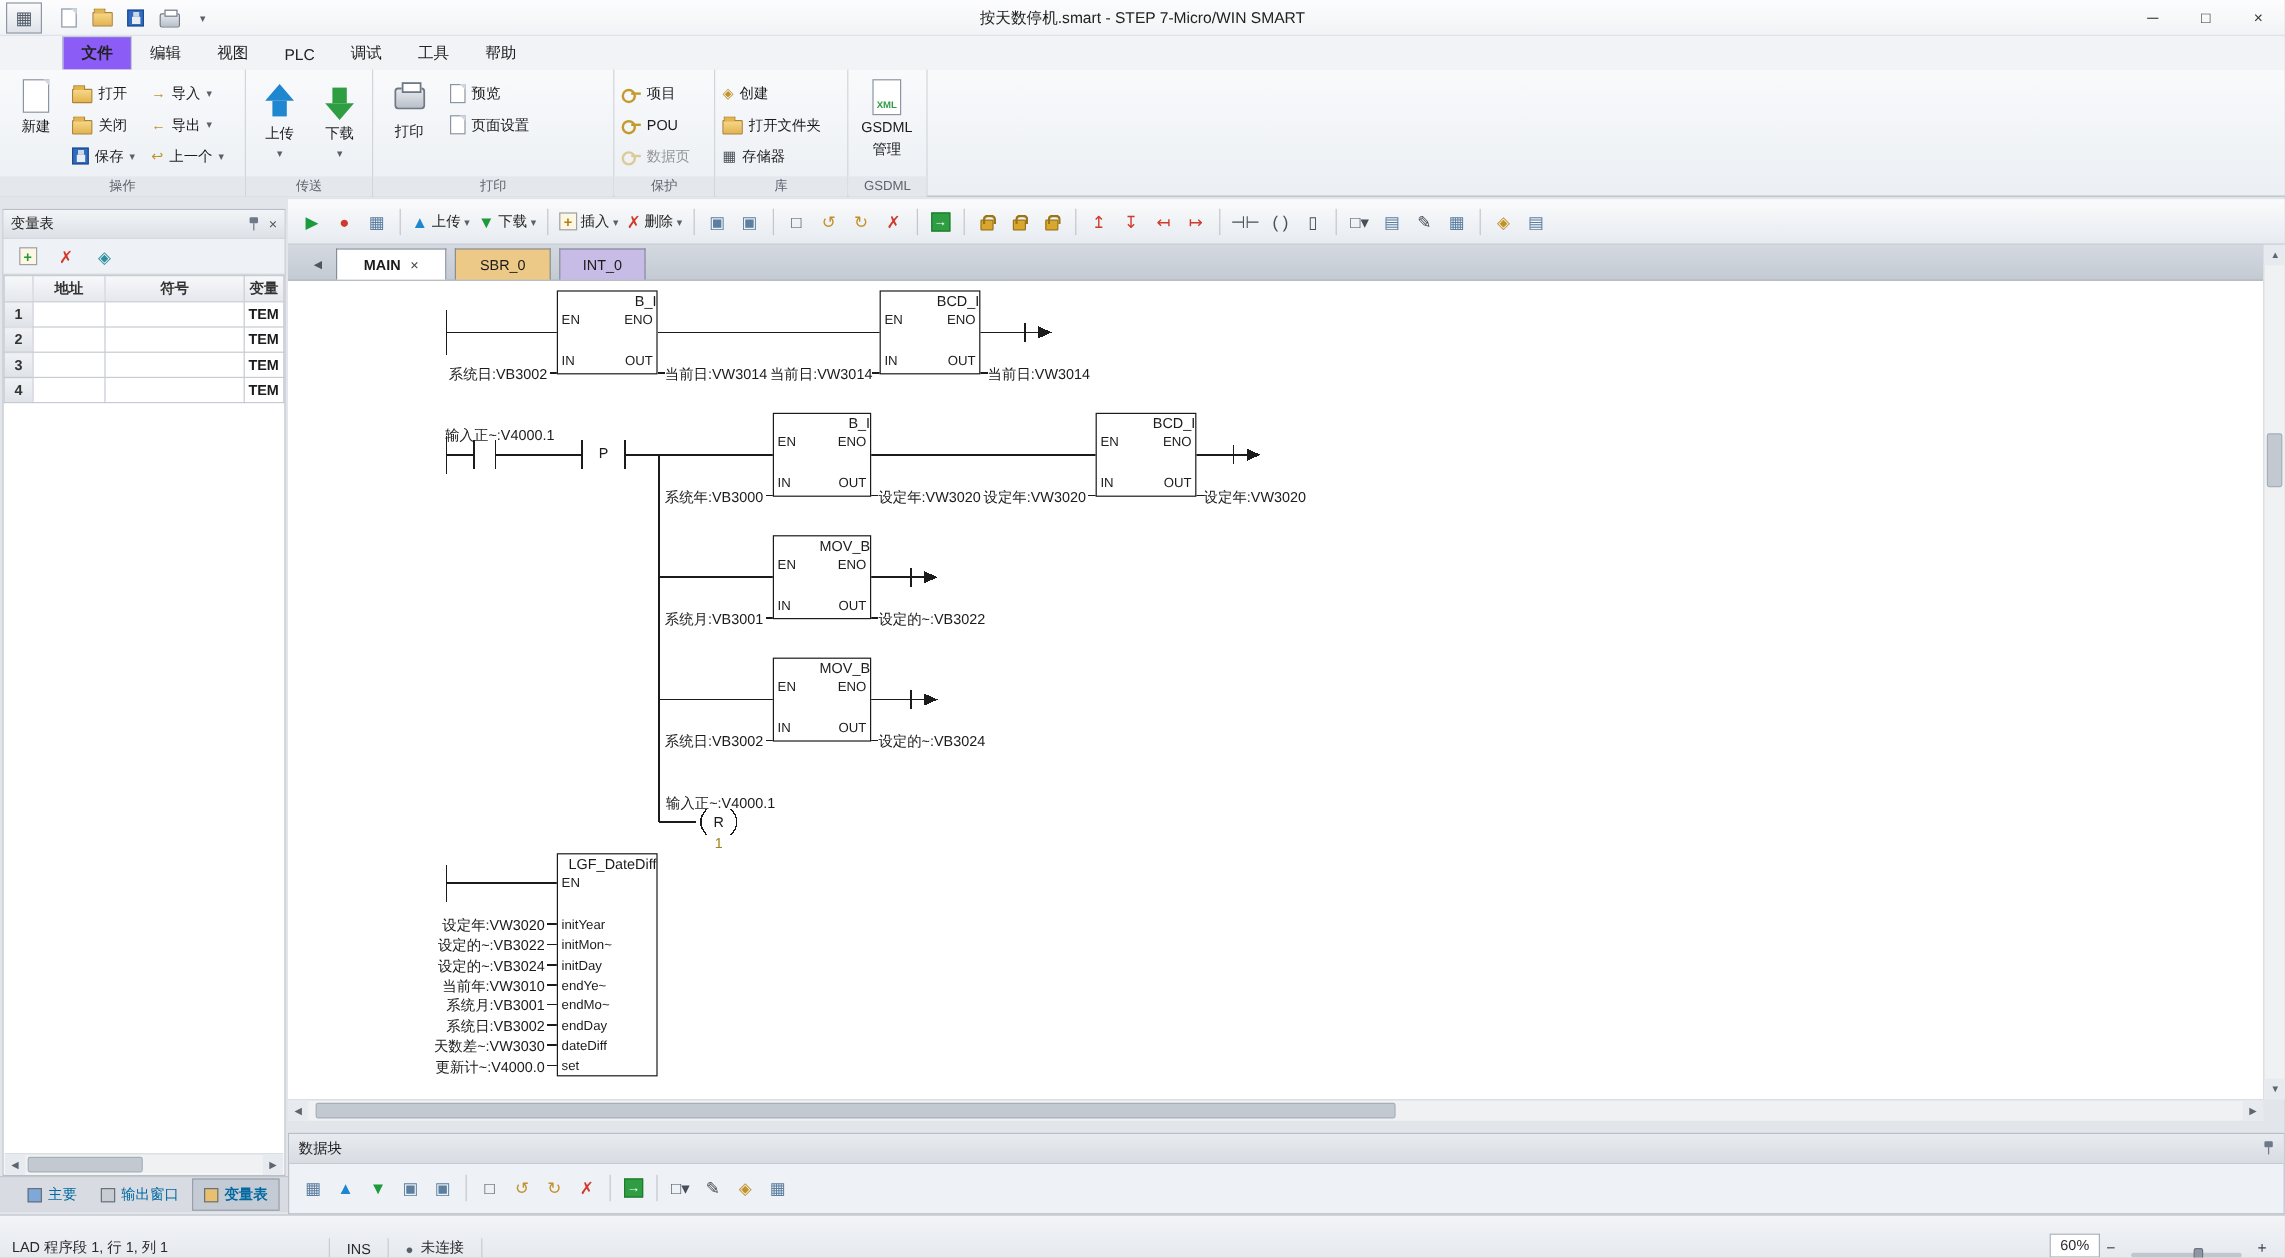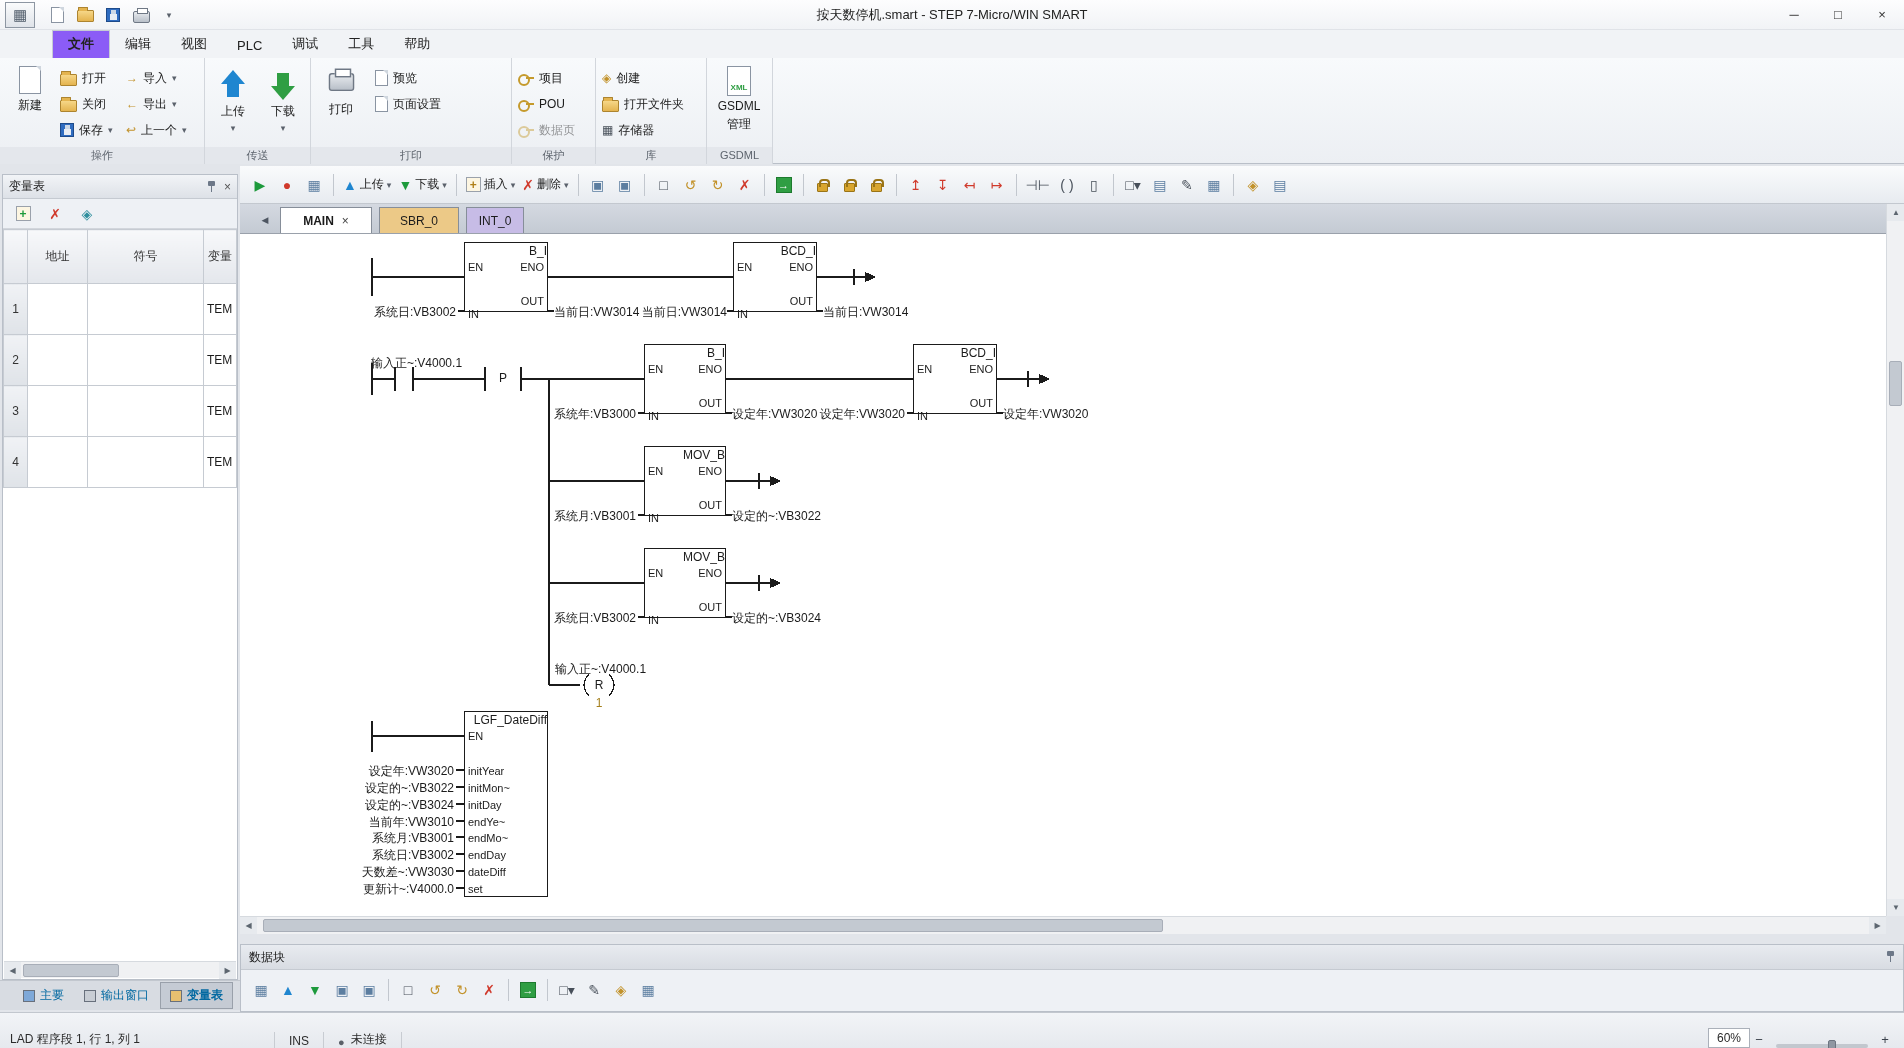--- a/index.html
+++ b/index.html
@@ -69,53 +69,53 @@
 .tsep{width:1px;height:22px;background:#c2c7ce;margin:0 4px}
 .c-green{color:#1d9a3c}.c-red{color:#d03a2c}.c-gold{color:#c2922a}.c-blue{color:#1f86d0}.c-steel{color:#5c7ea0}.c-dark{color:#474f59}.c-teal{color:#2e8f9e}
 
 
 .leftcol{position:absolute;left:0;top:164px;width:240px;height:848px;background:#e2e5ea}
 .varpanel{position:absolute;left:2px;top:10px;width:236px;height:806px;background:#fff;border:1px solid #b9bfc8;display:flex;flex-direction:column}
 .vphead{height:24px;background:linear-gradient(#f2f4f7,#dde1e7);border-bottom:1px solid #c5cad1;display:flex;align-items:center;padding:0 6px;font-size:12px}
 .vphead .sp{flex:1}
 .vptools{height:30px;background:#eef1f5;border-bottom:1px solid #d2d6dc;display:flex;align-items:center;gap:8px;padding-left:8px}
 .vtable{width:100%;border-collapse:collapse;table-layout:fixed}
-.vtable th,.vtable td{border:1px solid #c6cbd2;height:21px;font-weight:normal;font-size:12px;padding:18px 3px;overflow:hidden;white-space:nowrap}
+.vtable th,.vtable td{border:1px solid #c6cbd2;height:21px;font-weight:bold;font-size:12px;padding:2px 3px;overflow:hidden;white-space:nowrap}
 .vtable th{background:linear-gradient(#f7f8fa,#e4e7ec);color:#333;text-align:center}
 .vtable td.num{background:linear-gradient(#f0f2f5,#dfe3e8);text-align:center;color:#333}
 .vhscroll{position:absolute;bottom:1px;left:1px;right:1px;height:17px;background:#f0f1f3;border-top:1px solid #d6dadf;display:flex;align-items:center}
 .scr-btn{width:17px;height:17px;display:flex;align-items:center;justify-content:center;font-size:8px;color:#5d6670;background:#e7eaee}
 .scr-track{position:relative;flex:1;height:17px}
 .scr-thumb{position:absolute;top:2px;height:13px;background:#c3c9d1;border:1px solid #a8aeb8;border-radius:2px}
 
 
 .bottomtabs{position:absolute;left:0;top:980px;width:240px;height:30px;background:#d8dce2;display:flex;align-items:center;gap:2px;padding-left:14px;border-top:1px solid #c2c7ce}
 .btab{display:inline-flex;align-items:center;gap:5px;padding:4px 9px;font-size:12px;color:#0369a1}
 .btab.active{background:#c5cbd4;border:1px solid #99a0aa;font-weight:bold}
 .sq{display:inline-block;width:12px;height:12px;border:1px solid #68707c}
 .sq.blue{background:#7ea8d8}.sq.gray{background:#c8cdd4}.sq.orange{background:#e8c070}
 
 
 .tabbar{position:absolute;left:240px;right:18px;top:204px;height:30px;background:linear-gradient(#d4d9e1,#c4cad3);border-bottom:1px solid #9aa1ab;display:flex;align-items:flex-end}
 .tscroll{width:18px;height:22px;display:flex;align-items:center;justify-content:center;font-size:9px;color:#4e5662;margin:0 6px 2px 16px}
 .etab{height:26px;display:inline-flex;align-items:center;justify-content:center;gap:8px;padding:0 10px;font-size:12px;border:1px solid #868e99;border-bottom:none;margin-right:7px}
 .etab.main{background:#fff;font-weight:bold;width:92px}
 .etab.sbr{background:#ecc987;width:80px}
-.etab.int{background:#c7bce6;width:58px}
+.etab.int{background:#c7bce6;width:72px}
 .etab .x{font-weight:normal;font-size:12px;color:#444}
 .canvas{position:absolute;left:240px;right:18px;top:234px;height:682px;background:#fff;overflow:hidden}
 
 
 .ladder{position:absolute;left:10px;top:0;width:1400px;height:682px;font-size:12px}
 .ladder svg{position:absolute;left:0;top:0}
 .lblock{position:absolute;border:1px solid #1b1b1b;background:#fff}
 .lb-title{position:absolute;top:1px;left:0;right:0;text-align:right;font-size:12px;white-space:nowrap}
 .lb-en{position:absolute;top:18px;left:3px;font-size:11px}
 .lb-eno{position:absolute;top:18px;right:3px;font-size:11px}
-.lb-in{position:absolute;top:65px;left:3px;font-size:11px}
+.lb-in{position:absolute;top:52px;left:3px;font-size:11px}
 .lb-out{position:absolute;top:52px;right:3px;font-size:11px}
 .lb-pin{position:absolute;left:3px;font-size:11px;white-space:nowrap}
 .lop{position:absolute;white-space:nowrap;font-size:12px}
 .lop.ctr{text-align:center}
 
 
 .vscroll{position:absolute;right:0;top:204px;width:18px;height:712px;background:#f0f1f3;border-left:1px solid #d6dadf;display:flex;flex-direction:column}
 .vscroll .scr-track{width:18px}
 .vscroll .scr-btn{width:18px}
 .vthumb{position:absolute;left:2px;width:13px;background:#c3c9d1;border:1px solid #a8aeb8;border-radius:2px}

